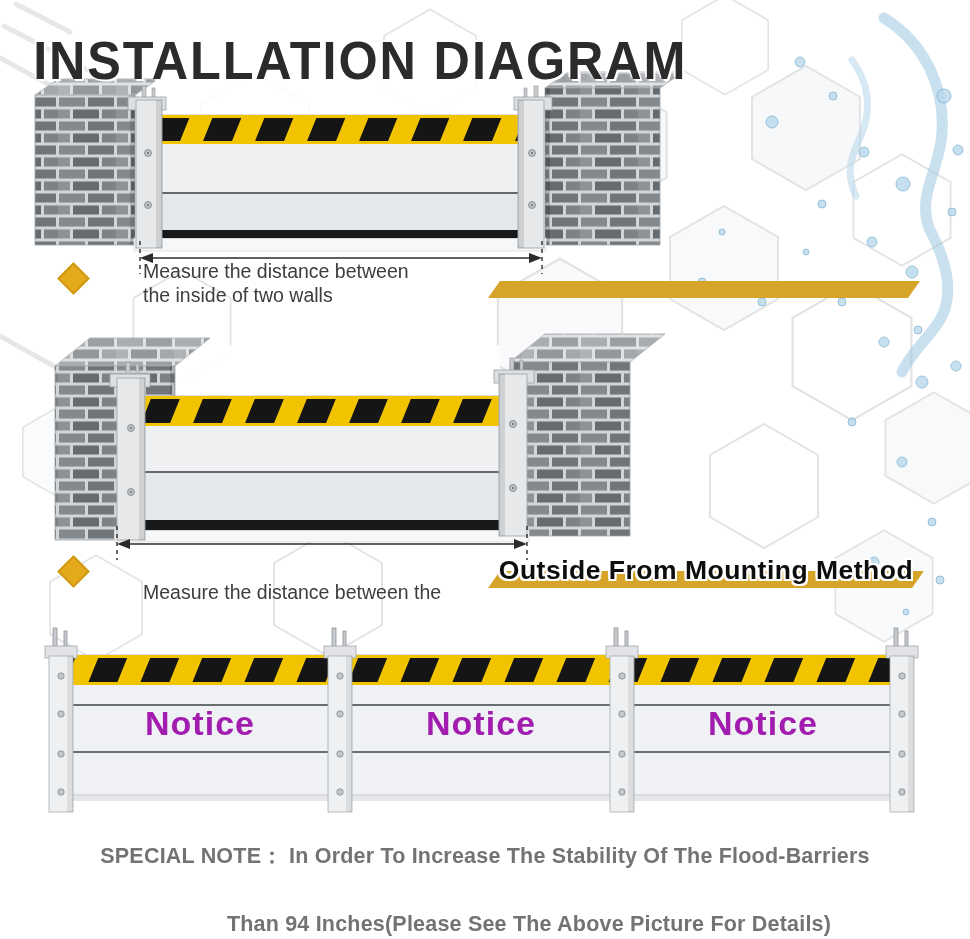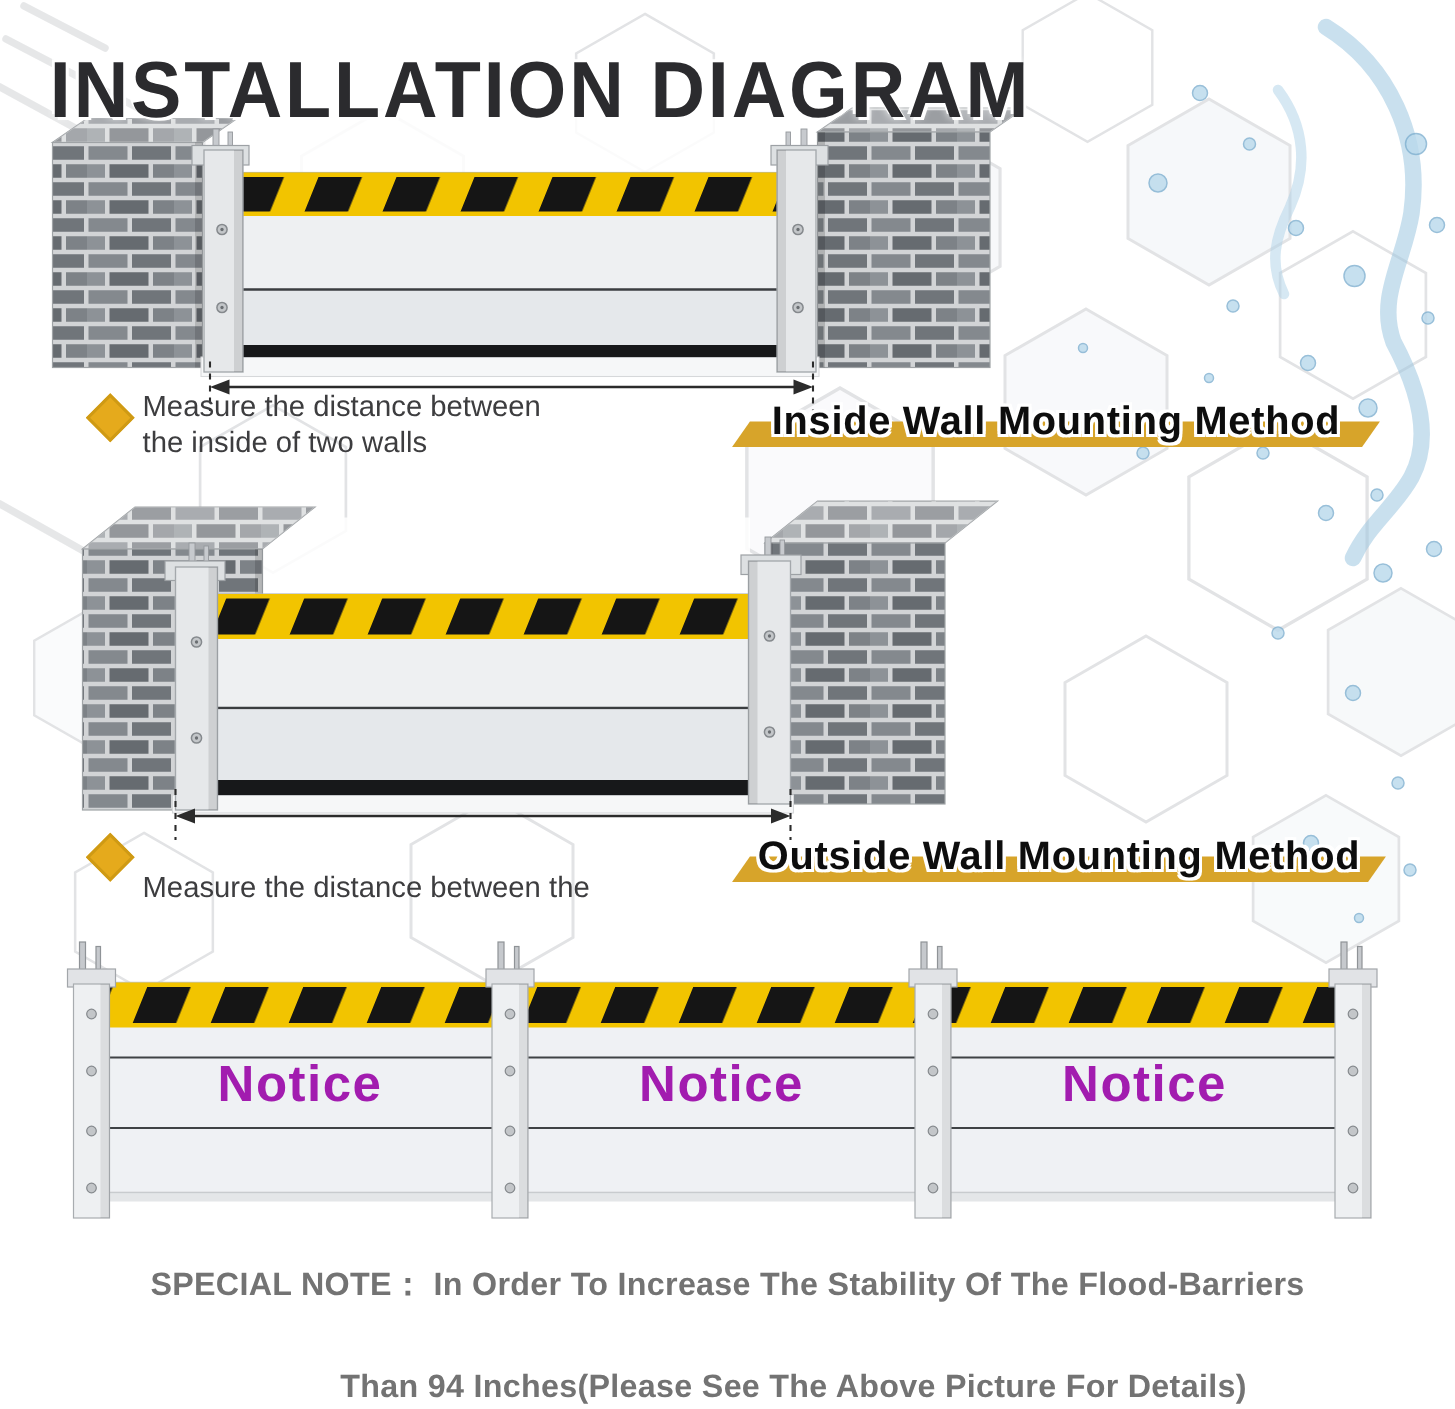--- a/index.html
+++ b/index.html
@@ -3,21 +3,21 @@
 <meta charset="utf-8">
 <style>
   html,body{margin:0;padding:0;background:#fff;}
   .page{position:relative;width:970px;height:939px;background:#ffffff;overflow:hidden;
         font-family:"Liberation Sans",sans-serif;}
   .page svg{position:absolute;left:0;top:0;}
   .title{position:absolute;left:0;top:14px;width:100%;margin:16px;text-align:left;}
   .title span{display:inline-block;font-size:53px;font-weight:bold;letter-spacing:2px;
         color:#2b2b2e;transform:scaleX(.95);transform-origin:center;
         text-shadow:0 0 6px #fff,2px 2px 0 #fff,-2px -2px 0 #fff;}
-  .caption{position:absolute;font-size:19.5px;line-height:1.24;color:#3d3d3f;}
+  .caption{position:absolute;font-size:19.5px;line-height:1.24;color:#3d3d3f;margin-left:48px;}
   .diamond{position:absolute;width:19px;height:19px;background:#e5aa1c;border:2px solid #cf9a14;
         transform:rotate(45deg);}
   .banner{position:absolute;height:40px;}
   .banner .strip{position:absolute;left:8px;right:8px;bottom:3px;height:17px;background:#d7a42a;
         transform:skewX(-35deg);}
   .banner .blabel{position:absolute;left:0;right:0;bottom:5px;text-align:center;
         font-size:26.5px;font-weight:bold;color:#0d0d0d;letter-spacing:.5px;white-space:nowrap;
         text-shadow:-2px -2px 0 #fff,2px -2px 0 #fff,-2px 2px 0 #fff,2px 2px 0 #fff,
                     0 -2px 0 #fff,0 2px 0 #fff,-2px 0 0 #fff,2px 0 0 #fff;}
   .notice{position:absolute;transform:translateX(-50%);font-size:34px;font-weight:bold;
@@ -281,30 +281,29 @@
 
   <h1 class="title"><span>INSTALLATION DIAGRAM</span></h1>
 
   <div class="diamond" style="left:62px;top:267px;"></div>
   <div class="caption" style="left:95px;top:259px;">
     <div>Measure the distance between</div>
     <div>the inside of two walls</div>
   </div>
   <div class="banner" style="left:486px;top:261px;width:436px;">
     <div class="strip"></div>
-    <div class="blabel">Inside Wall Mounting Method</div>
   </div>
 
   <div class="diamond" style="left:62px;top:560px;"></div>
   <div class="caption" style="left:95px;top:580px;">
     <div>Measure the distance between the</div>
   </div>
   <div class="banner" style="left:486px;top:551px;width:440px;">
     <div class="strip"></div>
-    <div class="blabel">Outside Wall Mounting Method</div>
+    <div class="blabel">Outside From Mounting Method</div>
   </div>
 
   <div class="notice" style="left:200px;top:704px;">Notice</div>
   <div class="notice" style="left:481px;top:704px;">Notice</div>
   <div class="notice" style="left:763px;top:704px;">Notice</div>
 
   <div class="note" style="top:841px;">SPECIAL NOTE：  In Order To Increase The Stability Of The Flood-Barriers</div>
   <div class="note" style="top:912px;padding-left:44px;">Than 94 Inches(Please See The Above Picture For Details)</div>
 
 </div>

